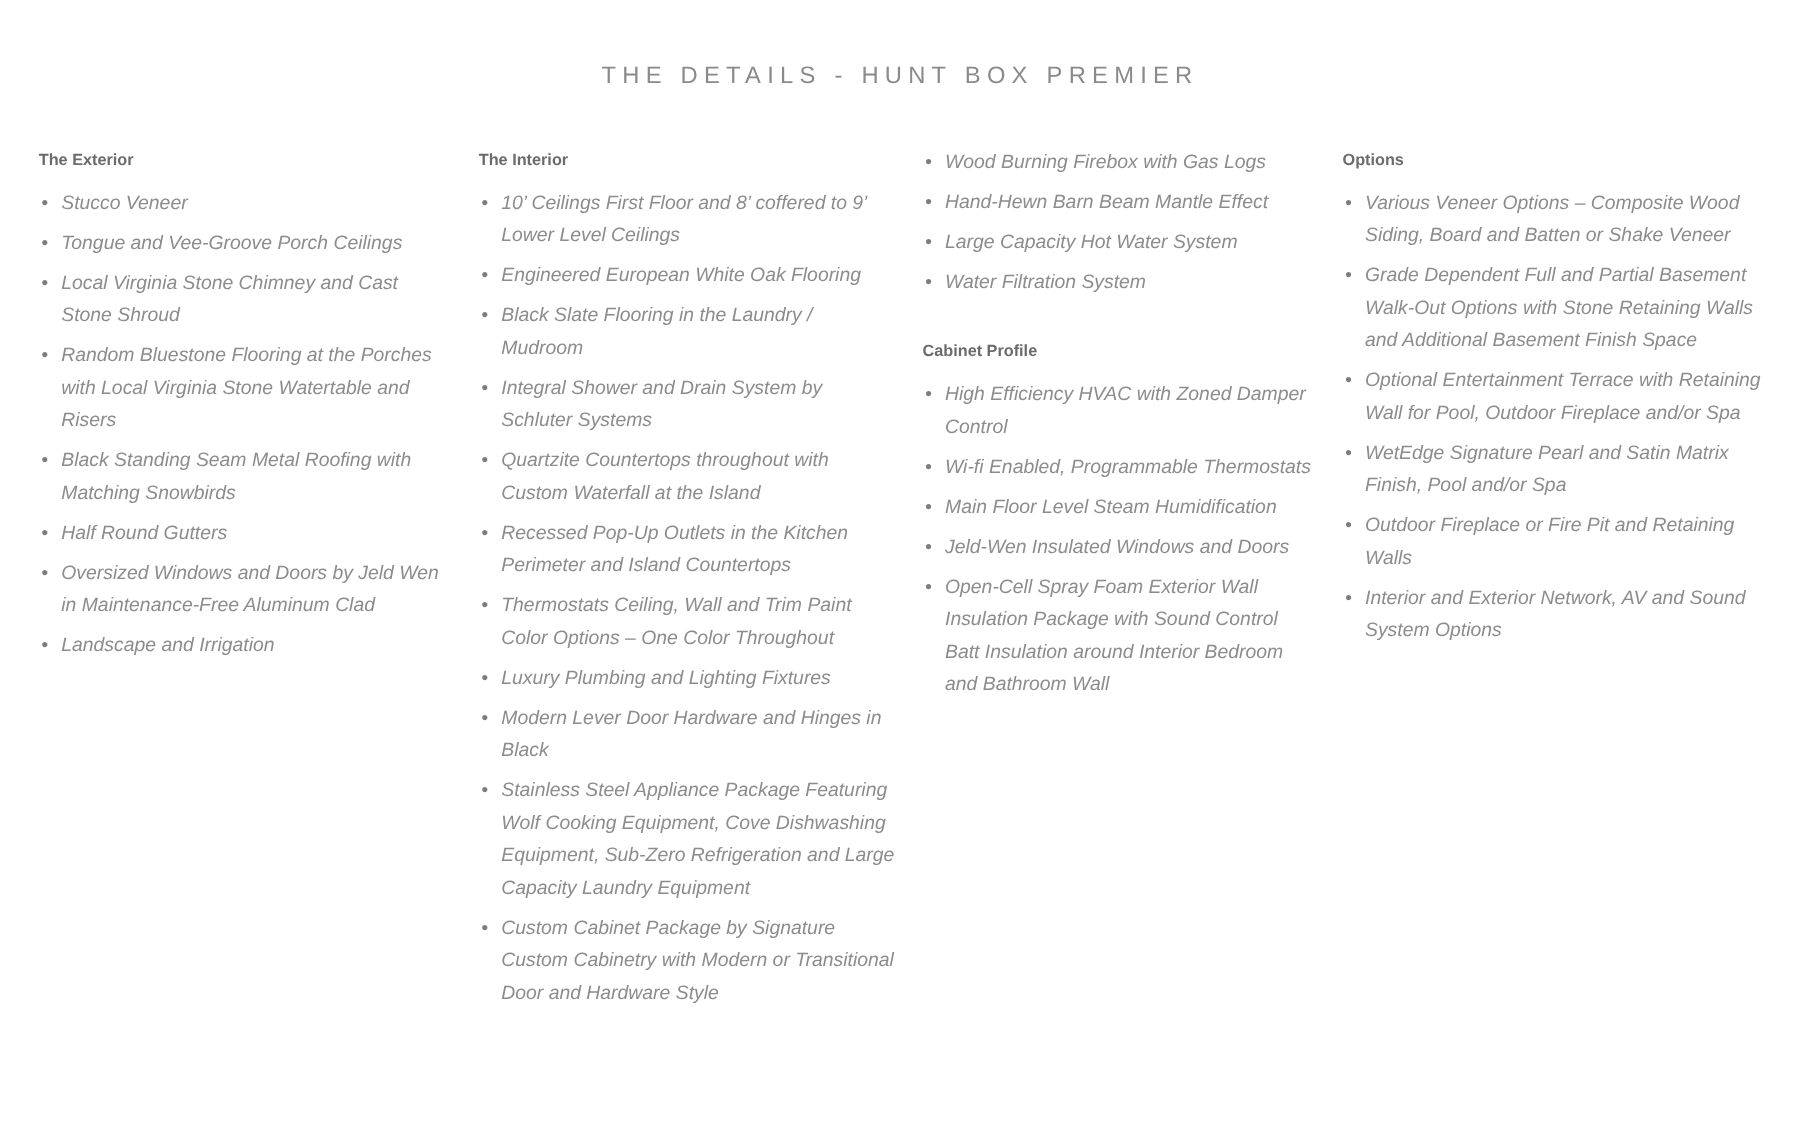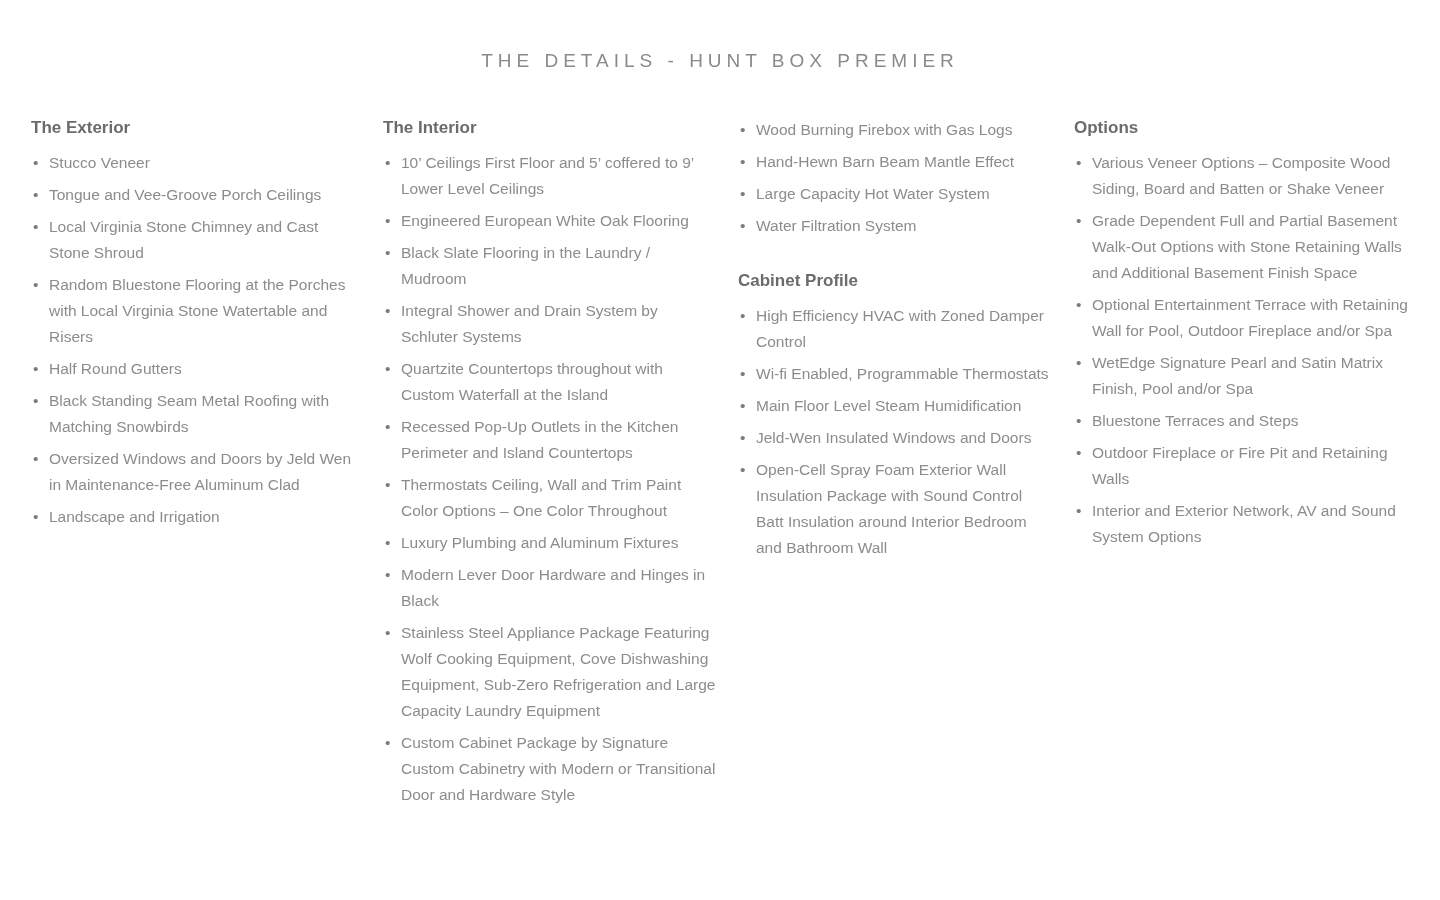--- a/index.html
+++ b/index.html
@@ -35,30 +35,31 @@
     gap: 22px;
     margin: 45px 0 0 31px;
   }
   .column { flex: 0 0 auto; }
   .col-0 { width: 330px; }
   .col-1 { width: 333px; }
   .col-2 { width: 314px; }
   .col-3 { width: 340px; }
   .section-heading {
     margin: 0 0 12px 0;
-    font-size: 17px;
+    font-size: 13px;
     line-height: 21px;
     font-weight: bold;
     color: var(--heading-color);
   }
   section + section { margin-top: 31px; }
   ul.feature-list {
     list-style: none;
     margin: 0;
     padding: 0;
+    font-style: italic;
   }
   ul.feature-list li {
     position: relative;
     padding-left: 18px;
     margin: 0 0 6px 0;
     font-size: 15.5px;
     line-height: 26px;
     color: var(--body-color);
   }
   ul.feature-list li::before {
@@ -76,39 +77,39 @@
   <h1 class="title">THE DETAILS - HUNT BOX PREMIER</h1>
   <div class="columns" id="columns">
       <div class="column col-0">
         <section>
           <h2 class="section-heading">The Exterior</h2>
           <ul class="feature-list">
             <li>Stucco Veneer</li>
             <li>Tongue and Vee-Groove Porch Ceilings</li>
             <li>Local Virginia Stone Chimney and Cast Stone Shroud</li>
             <li>Random Bluestone Flooring at the Porches with Local Virginia Stone Watertable and Risers</li>
+            <li>Black Standing Seam Metal Roofing with Matching Snowbirds</li>
             <li>Half Round Gutters</li>
-            <li>Black Standing Seam Metal Roofing with Matching Snowbirds</li>
             <li>Oversized Windows and Doors by Jeld Wen in Maintenance-Free Aluminum Clad</li>
             <li>Landscape and Irrigation</li>
           </ul>
         </section>
       </div>
       <div class="column col-1">
         <section>
           <h2 class="section-heading">The Interior</h2>
           <ul class="feature-list">
-            <li>10’ Ceilings First Floor and 5’ coffered to 9’ Lower Level Ceilings</li>
+            <li>10’ Ceilings First Floor and 8’ coffered to 9’ Lower Level Ceilings</li>
             <li>Engineered European White Oak Flooring</li>
             <li>Black Slate Flooring in the Laundry / Mudroom</li>
             <li>Integral Shower and Drain System by Schluter Systems</li>
             <li>Quartzite Countertops throughout with Custom Waterfall at the Island</li>
             <li>Recessed Pop-Up Outlets in the Kitchen Perimeter and Island Countertops</li>
             <li>Thermostats Ceiling, Wall and Trim Paint Color Options – One Color Throughout</li>
-            <li>Luxury Plumbing and Aluminum Fixtures</li>
+            <li>Luxury Plumbing and Lighting Fixtures</li>
             <li>Modern Lever Door Hardware and Hinges in Black</li>
             <li>Stainless Steel Appliance Package Featuring Wolf Cooking Equipment, Cove Dishwashing Equipment, Sub-Zero Refrigeration and Large Capacity Laundry Equipment</li>
             <li>Custom Cabinet Package by Signature Custom Cabinetry with Modern or Transitional Door and Hardware Style</li>
           </ul>
         </section>
       </div>
       <div class="column col-2">
         <section>
           <ul class="feature-list">
             <li>Wood Burning Firebox with Gas Logs</li>
@@ -129,20 +130,19 @@
         </section>
       </div>
       <div class="column col-3">
         <section>
           <h2 class="section-heading">Options</h2>
           <ul class="feature-list">
             <li>Various Veneer Options – Composite Wood Siding, Board and Batten or Shake Veneer</li>
             <li>Grade Dependent Full and Partial Basement Walk-Out Options with Stone Retaining Walls and Additional Basement Finish Space</li>
             <li>Optional Entertainment Terrace with Retaining Wall for Pool, Outdoor Fireplace and/or Spa</li>
             <li>WetEdge Signature Pearl and Satin Matrix Finish, Pool and/or Spa</li>
-            <li>Bluestone Terraces and Steps</li>
             <li>Outdoor Fireplace or Fire Pit and Retaining Walls</li>
             <li>Interior and Exterior Network, AV and Sound System Options</li>
           </ul>
         </section>
       </div>
     </div>
 </main>
 
 </body></html>

